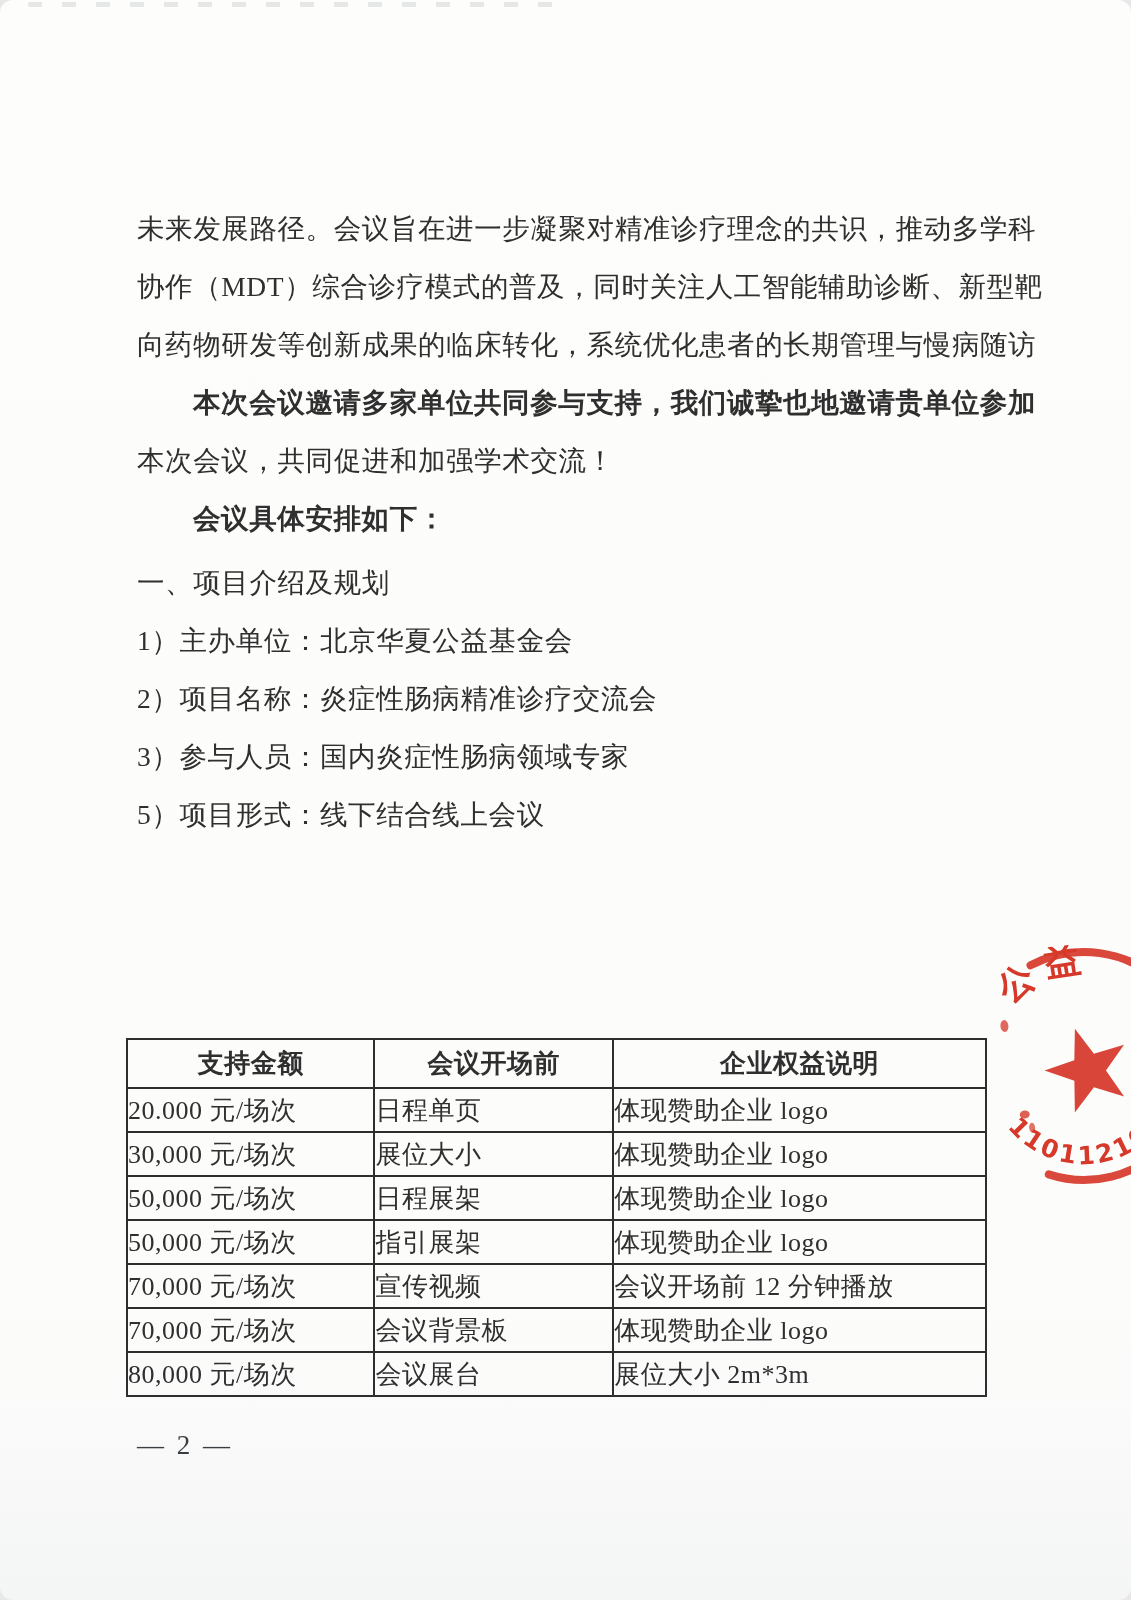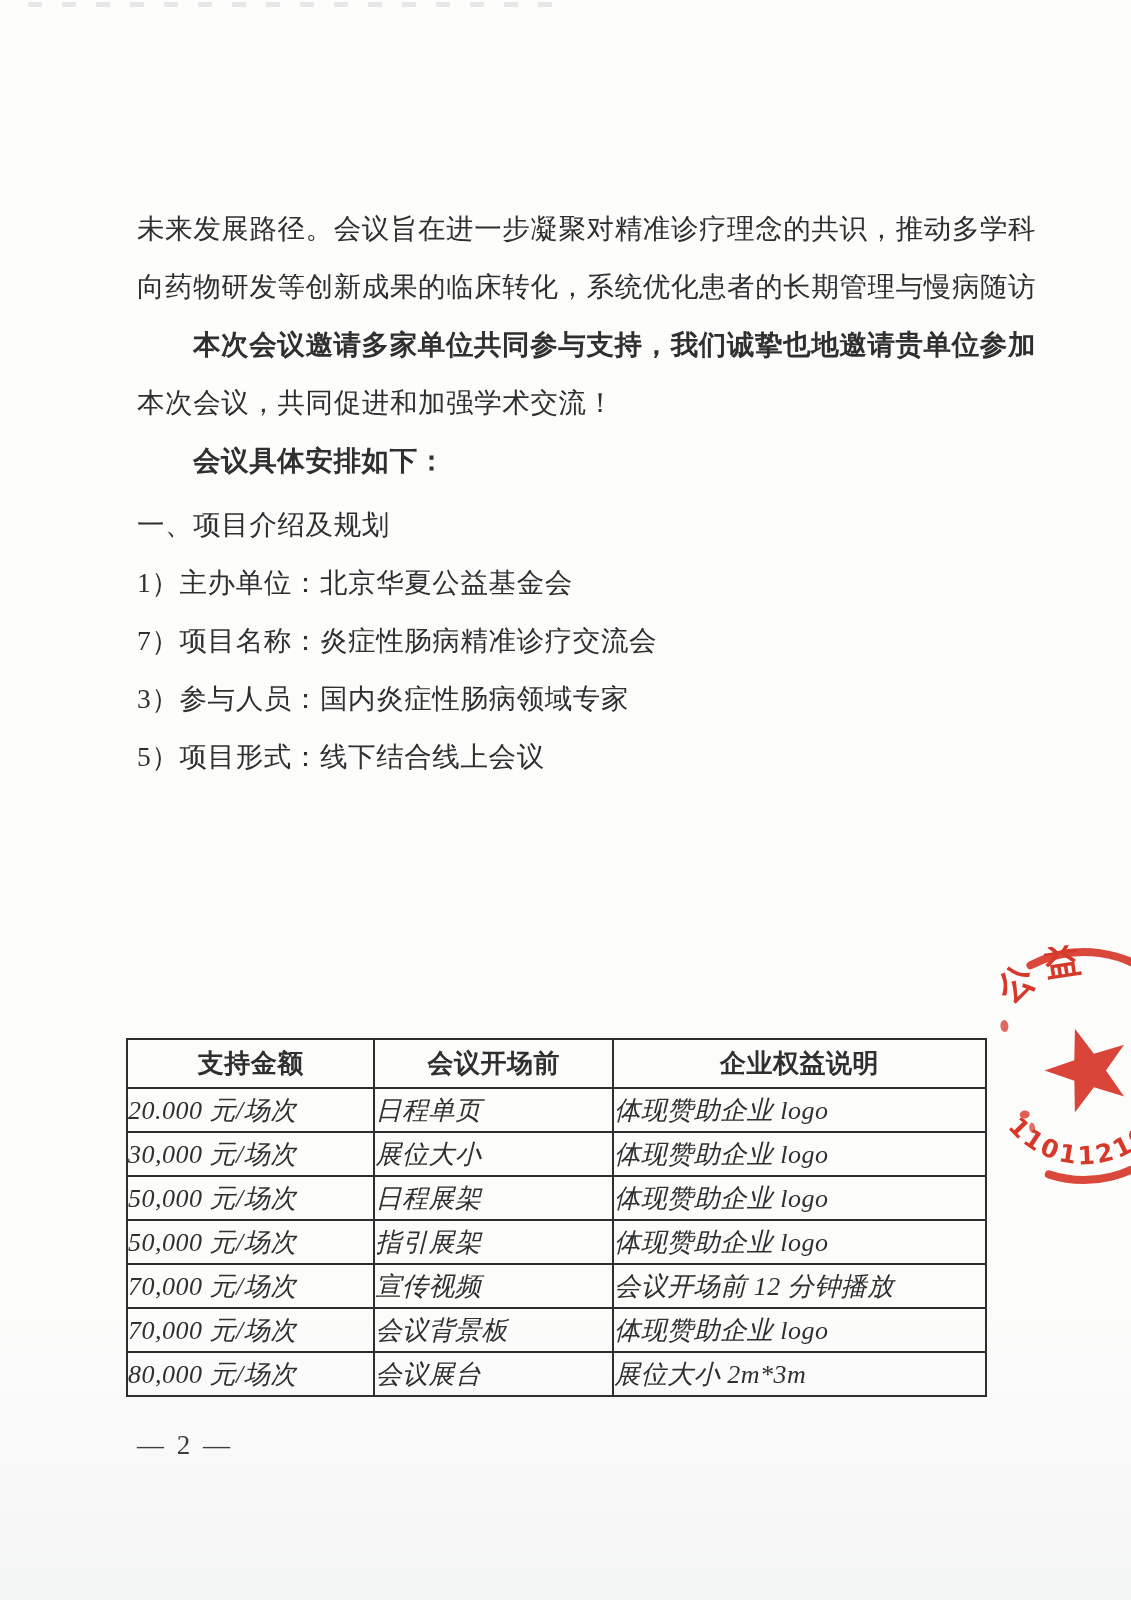--- a/index.html
+++ b/index.html
@@ -4,20 +4,21 @@
 <style>
   html,body { margin:0; padding:0; background:#e8e8e8; }
   .page {
     position:relative;
     width:1131px; height:1600px;
     margin:0 auto;
     background:linear-gradient(180deg,#fdfdfc 0%,#fcfcfb 82%,#f4f6f5 100%);
     overflow:hidden;
     font-family:"Liberation Serif","DejaVu Serif",serif;
     color:#2f2f2f;
+    border-radius:13px;
   }
   
   .scan-artifact {
     position:absolute; top:2px; left:28px; width:530px; height:5px;
     background:repeating-linear-gradient(90deg, rgba(120,125,130,.38) 0 14px, transparent 14px 34px);
     opacity:.45; border-radius:2px;
   }
   .body-text {
     position:absolute; left:137px; top:200px; width:860px;
     font-size:27.5px; letter-spacing:0.6px;
@@ -30,21 +31,21 @@
     position:absolute; left:126px; top:1038px; width:861px;
     border-collapse:collapse; table-layout:fixed;
     font-size:26px; letter-spacing:0.5px;
   }
   table.benefits th, table.benefits td {
     border:2px solid #2e2e2e;
     vertical-align:middle;
     padding:0; overflow:hidden; white-space:nowrap;
   }
   table.benefits th { height:47px; font-weight:bold; }
-  table.benefits td { height:42px; font-weight:normal;font-style:italic; }
+  table.benefits td { height:42px; font-weight:normal; }
 
   .page-number {
     position:absolute; left:137px; top:1430px;
     font-size:27px; letter-spacing:3px; color:#3a3e42;
   }
 
   .stamp {
     position:absolute; left:962px; top:944px; width:244px; height:244px;
     transform:rotate(-6deg);
   }
@@ -52,27 +53,28 @@
 </style>
 </head>
 <body>
 
 <div class="page">
 
   <div class="scan-artifact"></div>
 
   <div class="body-text">
     <div class="line">未来发展路径。会议旨在进一步凝聚对精准诊疗理念的共识，推动多学科</div>
+    <div class="line">协作（MDT）综合诊疗模式的普及，同时关注人工智能辅助诊断、新型靶</div>
     <div class="line">向药物研发等创新成果的临床转化，系统优化患者的长期管理与慢病随访</div>
     <div class="line indent">本次会议邀请多家单位共同参与支持，我们诚挚也地邀请贵单位参加</div>
     <div class="line">本次会议，共同促进和加强学术交流！</div>
     <div class="line indent">会议具体安排如下：</div>
     <div class="line gap-top">一、项目介绍及规划</div>
     <div class="line">1）主办单位：北京华夏公益基金会</div>
-    <div class="line">7）项目名称：炎症性肠病精准诊疗交流会</div>
+    <div class="line">2）项目名称：炎症性肠病精准诊疗交流会</div>
     <div class="line">3）参与人员：国内炎症性肠病领域专家</div>
     <div class="line">5）项目形式：线下结合线上会议</div>
   </div>
 
   <table class="benefits">
     <colgroup>
       <col style="width:28.8%">
         <col style="width:27.8%">
         <col style="width:43.4%">
     </colgroup>

